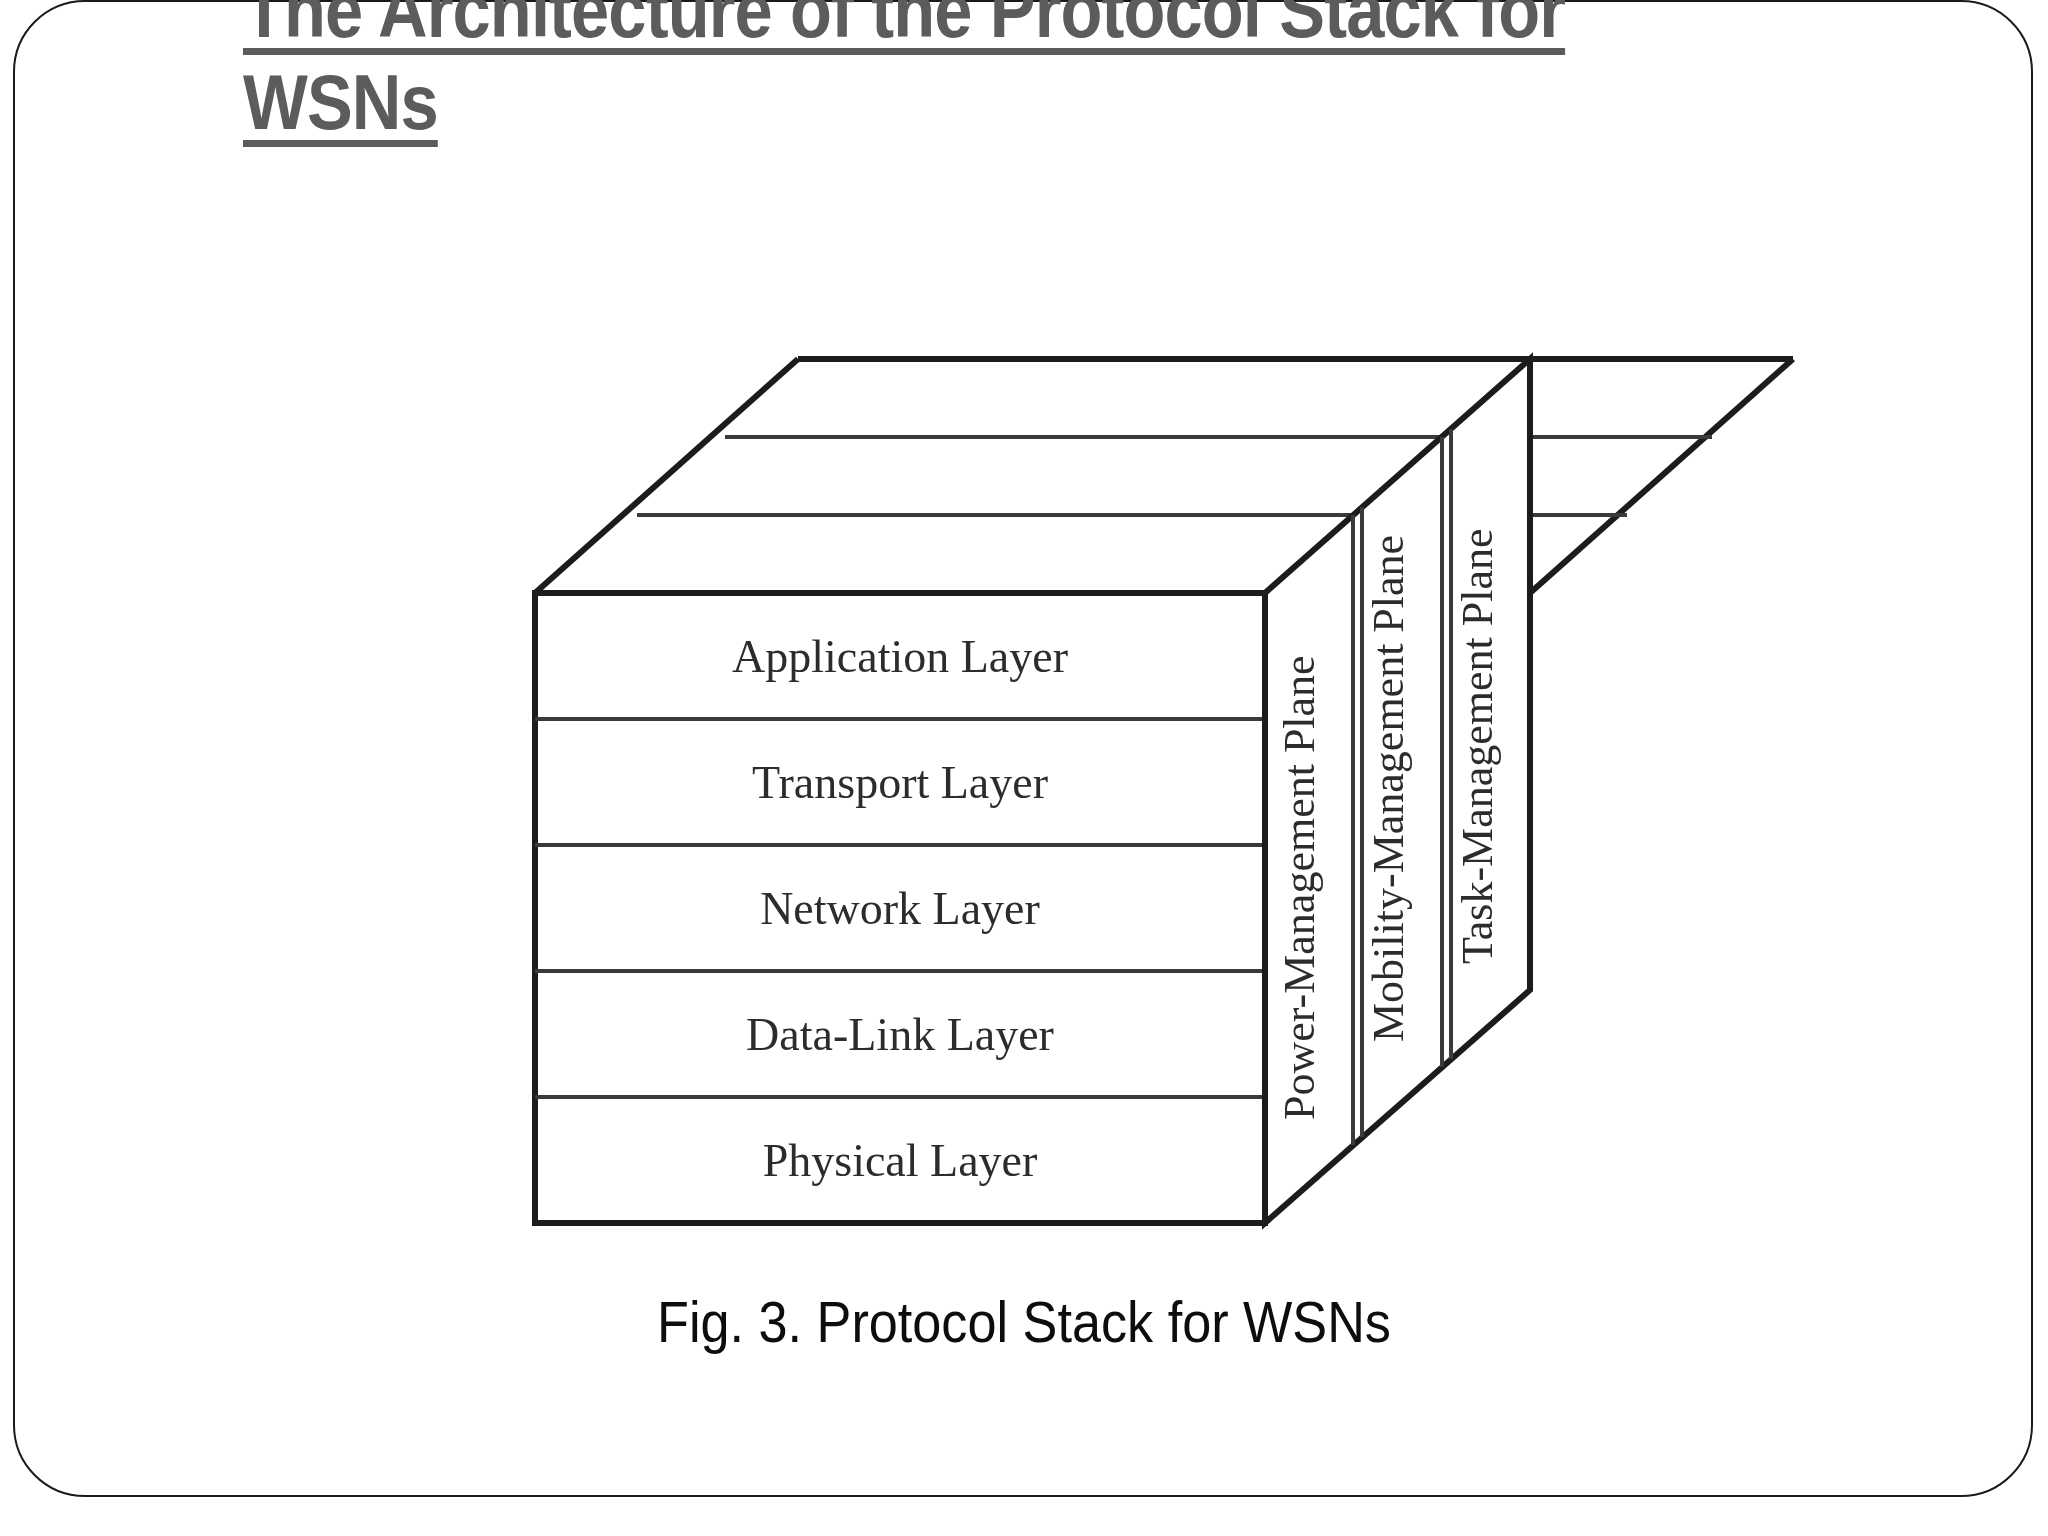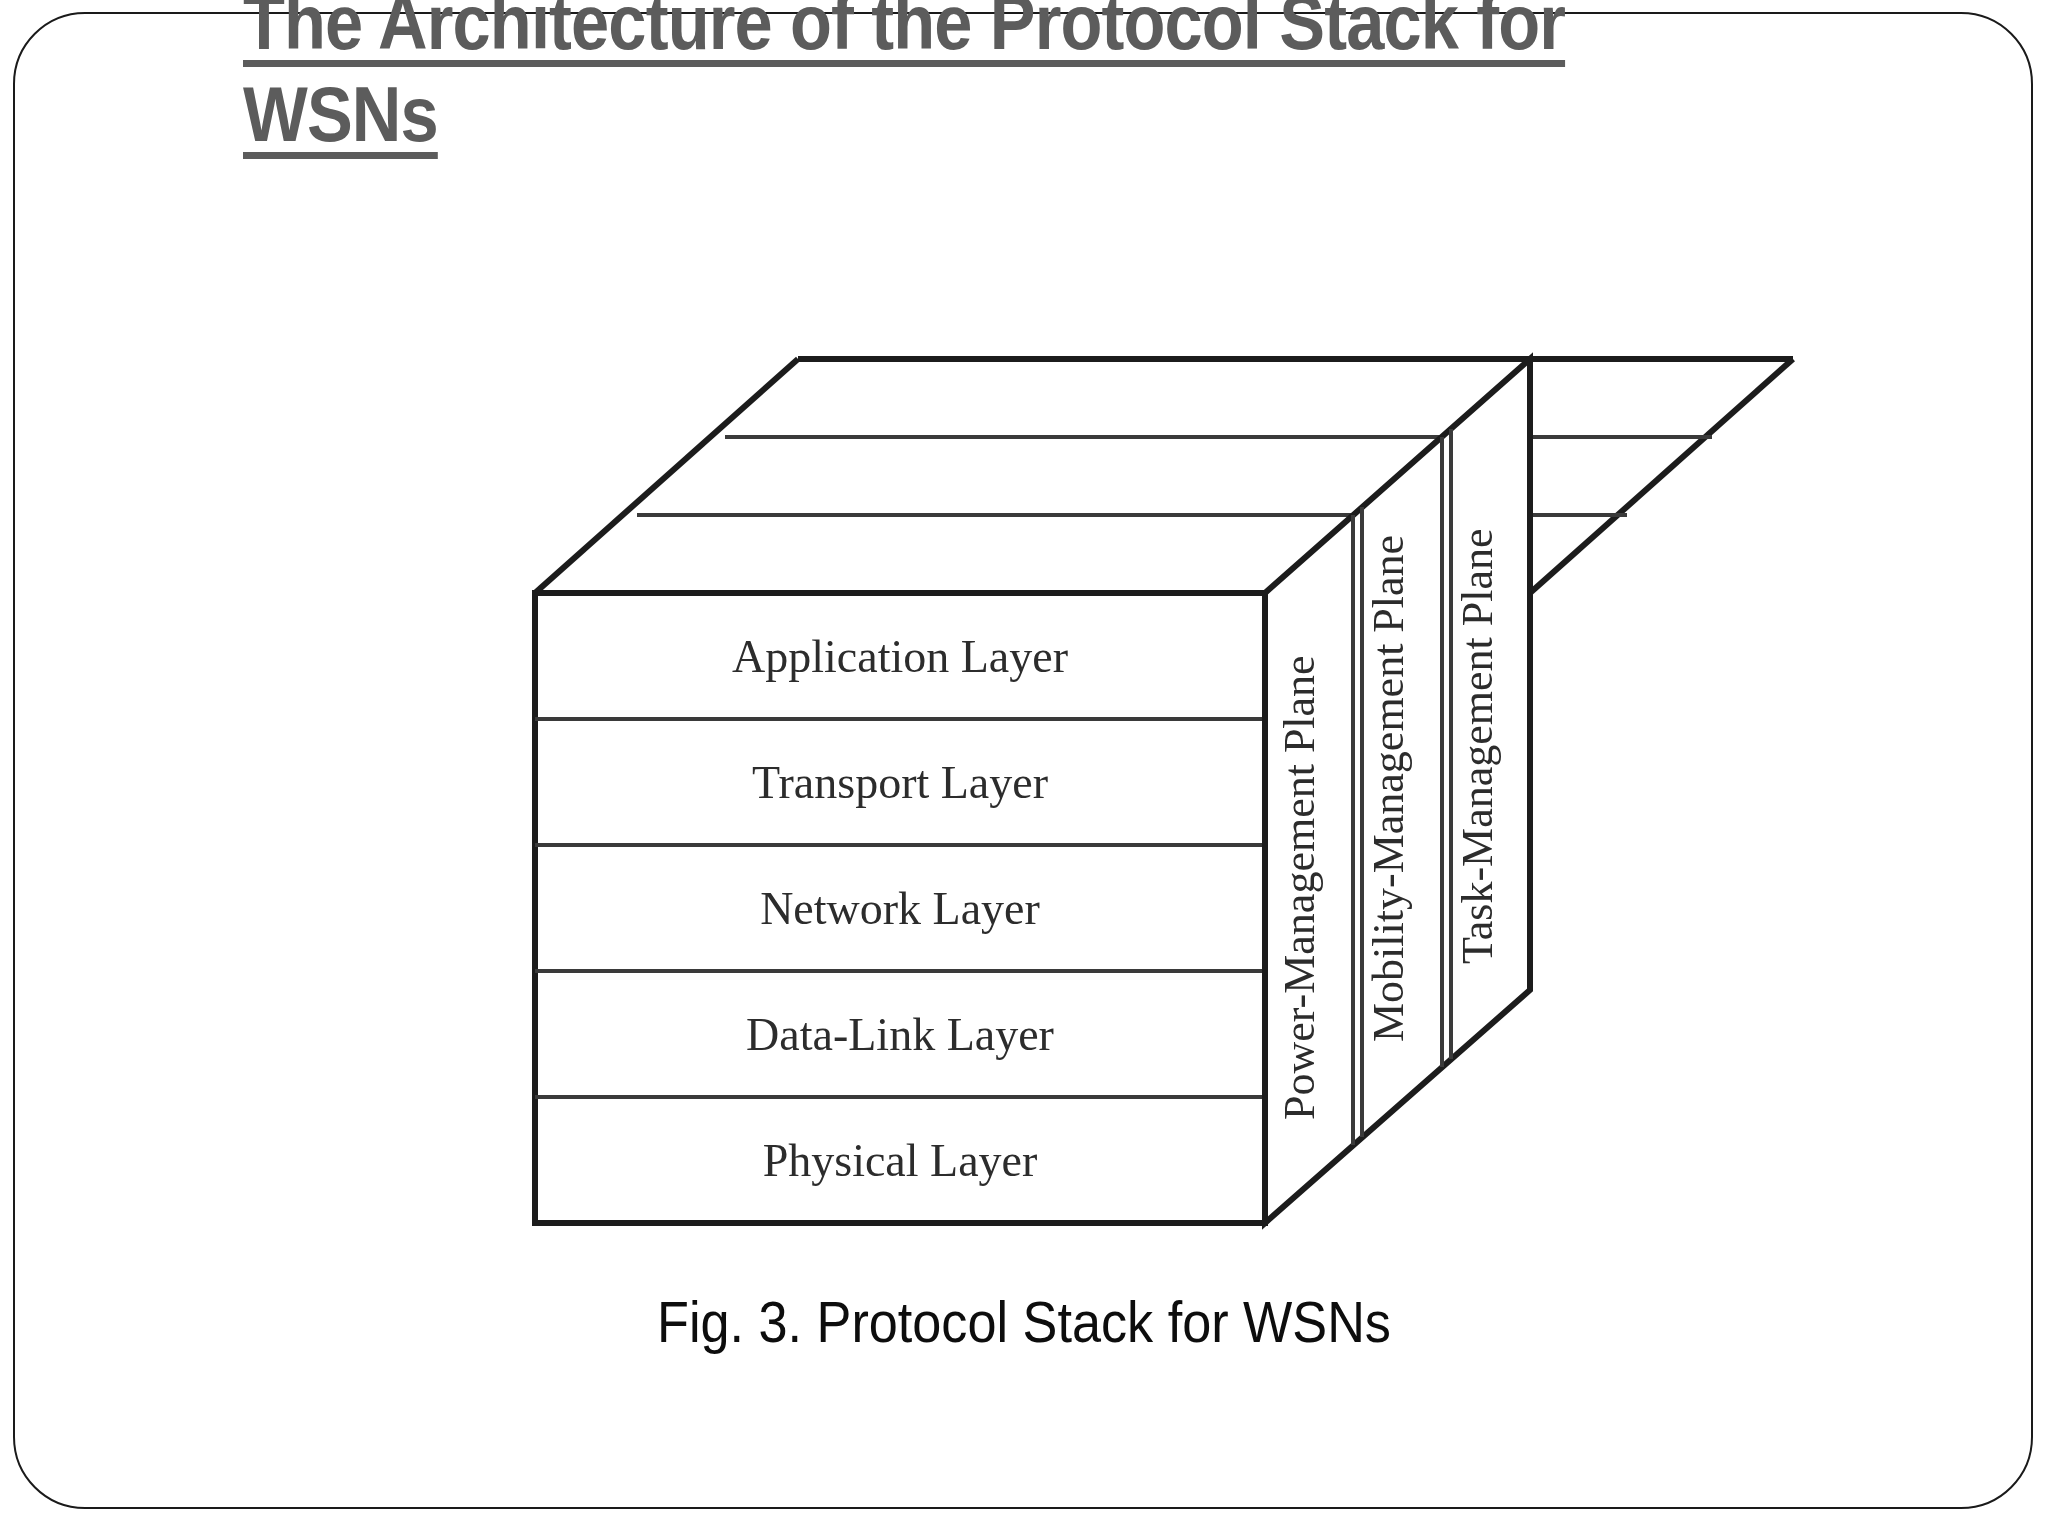--- a/index.html
+++ b/index.html
@@ -9,21 +9,21 @@
   }
   body {
     width: 2048px;
     height: 1536px;
     font-family: "Liberation Sans", sans-serif;
     overflow: hidden;
   }
   .slide {
     position: absolute;
     left: 13px;
-    top: 12px;
+    top: 0;
     width: 2020px;
     height: 1497px;
     border: 2px solid #1a1a1a;
     border-radius: 72px;
     box-sizing: border-box;
     background: #ffffff;
   }
   .title {
     position: absolute;
     left: 228px;

